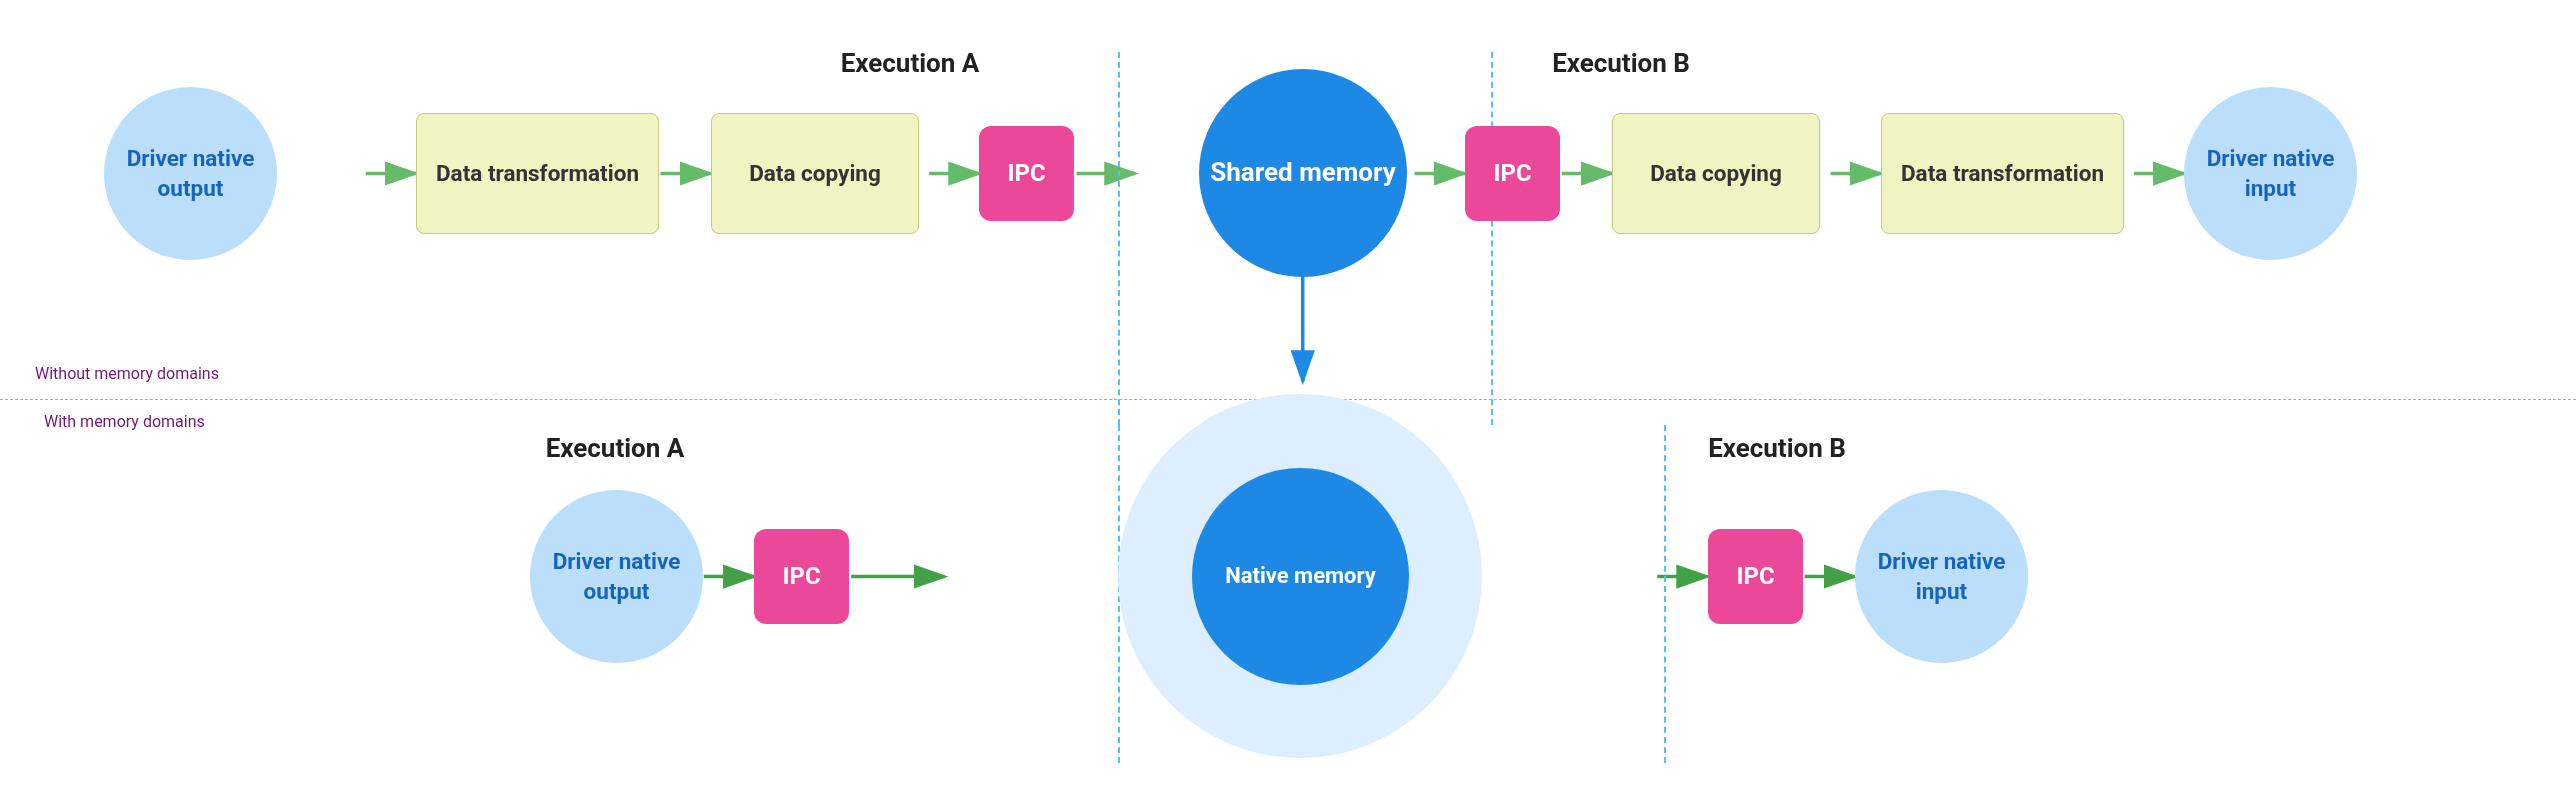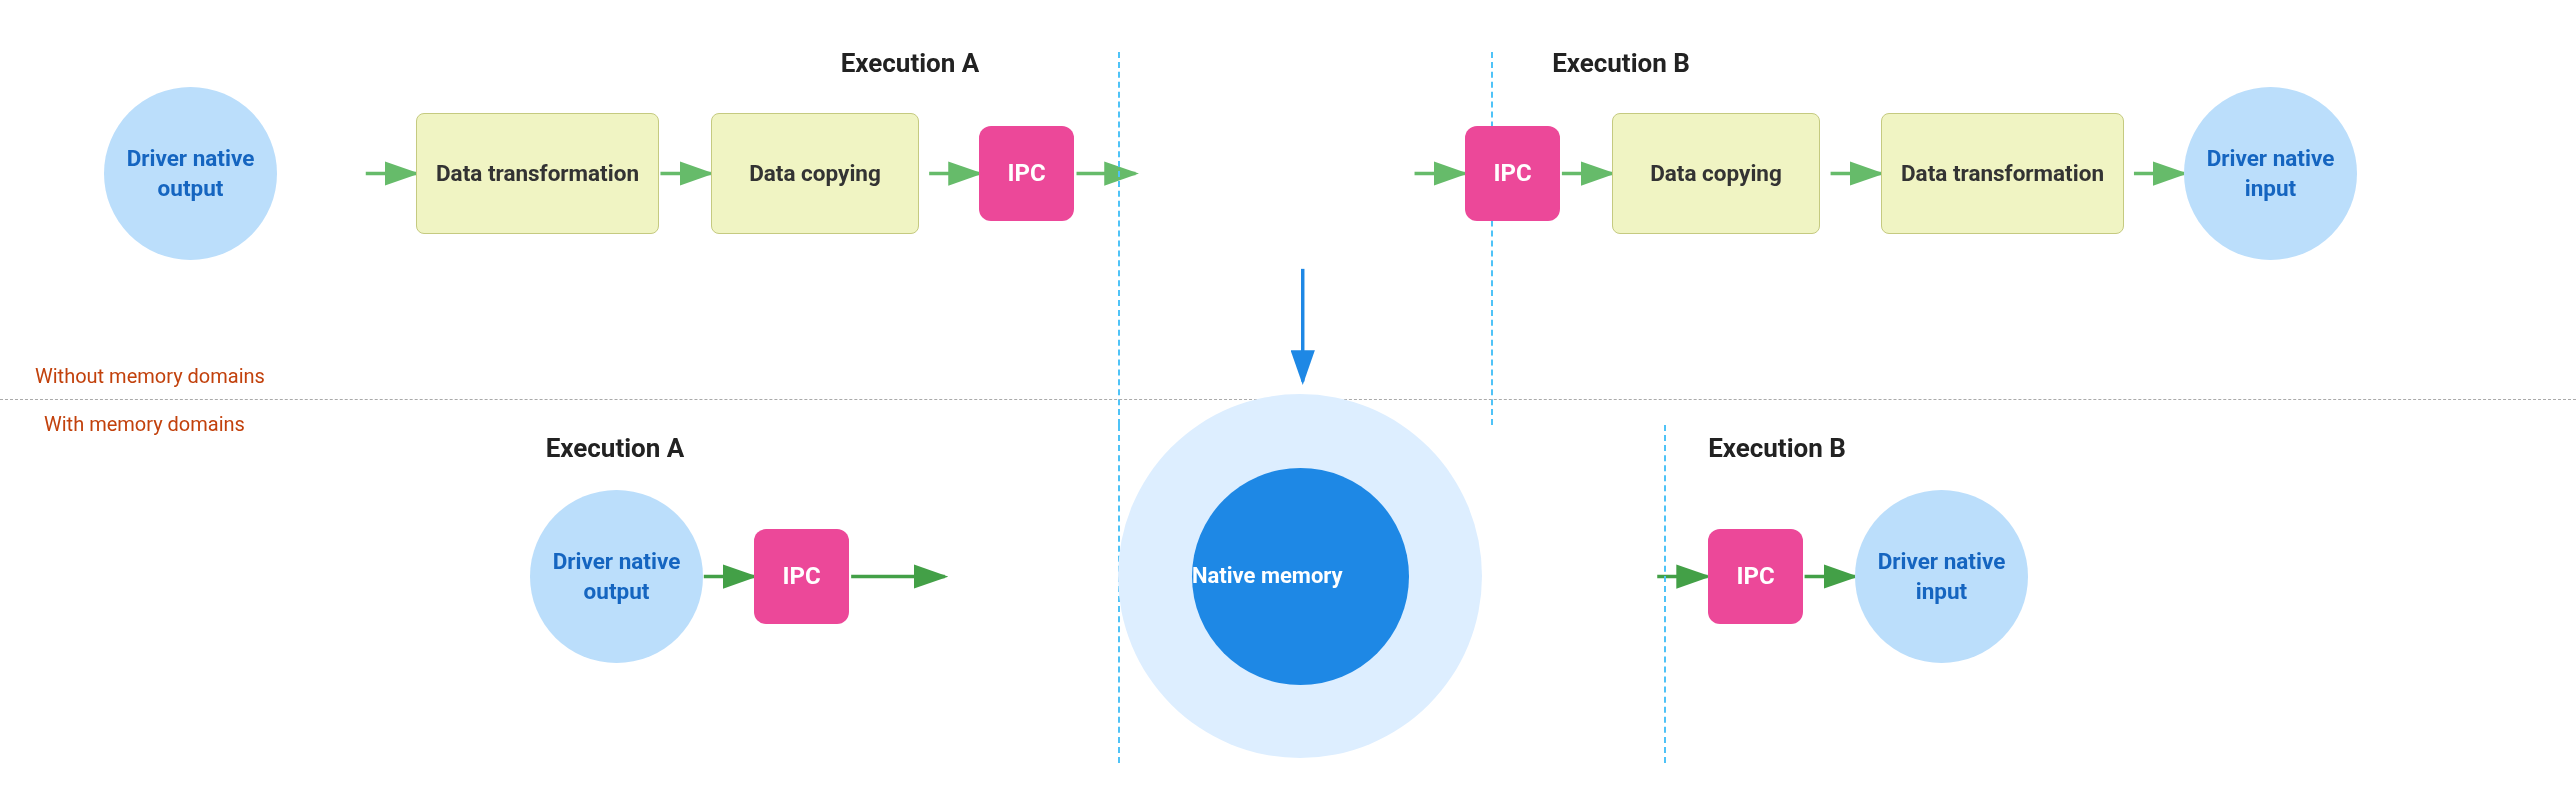--- a/index.html
+++ b/index.html
@@ -14,22 +14,22 @@
 
     .diagram-container {
       width: 2380px;
       height: 796px;
       position: relative;
     }
 
     
     .section-label {
       position: absolute;
-      font-size: 20px;
-      color: #c2410c;
+      font-size: 16px;
+      color: #701a75;
       font-weight: 400;
     }
 
     
     .exec-label {
       position: absolute;
       font-size: 26px;
       font-weight: 700;
       color: #222;
       text-align: center;
@@ -73,21 +73,21 @@
       background: #ec4899;
       color: #fff;
     }
 
     
     .circle-node {
       position: absolute;
       border-radius: 50%;
       display: flex;
       align-items: center;
-      justify-content: flex-start;
+      justify-content: center;
       text-align: center;
       font-weight: 700;
       line-height: 1.3;
     }
 
     .circle-blue-light {
       background: #bbdefb;
       color: #1565c0;
     }
 
@@ -178,20 +178,24 @@
 
   <div class="rect-node rect-yellow" style="width:208px; height:121px; left:711px; top:113px; font-size:22.5px;">
     <span>Data
 copying</span>
   </div>
 
   <div class="rect-node rect-green" style="width:95px; height:95px; left:979px; top:126px; font-size:24px; border-radius:12px;">
     <span>IPC</span>
   </div>
 
+  <div class="circle-node circle-blue-dark" style="width:208px; height:208px; left:1199px; top:69px; font-size:26px;">
+    <span>Shared
+memory</span>
+  </div>
 
   <div class="rect-node rect-green" style="width:95px; height:95px; left:1465px; top:126px; font-size:24px; border-radius:12px;">
     <span>IPC</span>
   </div>
 
   <div class="rect-node rect-yellow" style="width:208px; height:121px; left:1612px; top:113px; font-size:22.5px;">
     <span>Data
 copying</span>
   </div>
 

